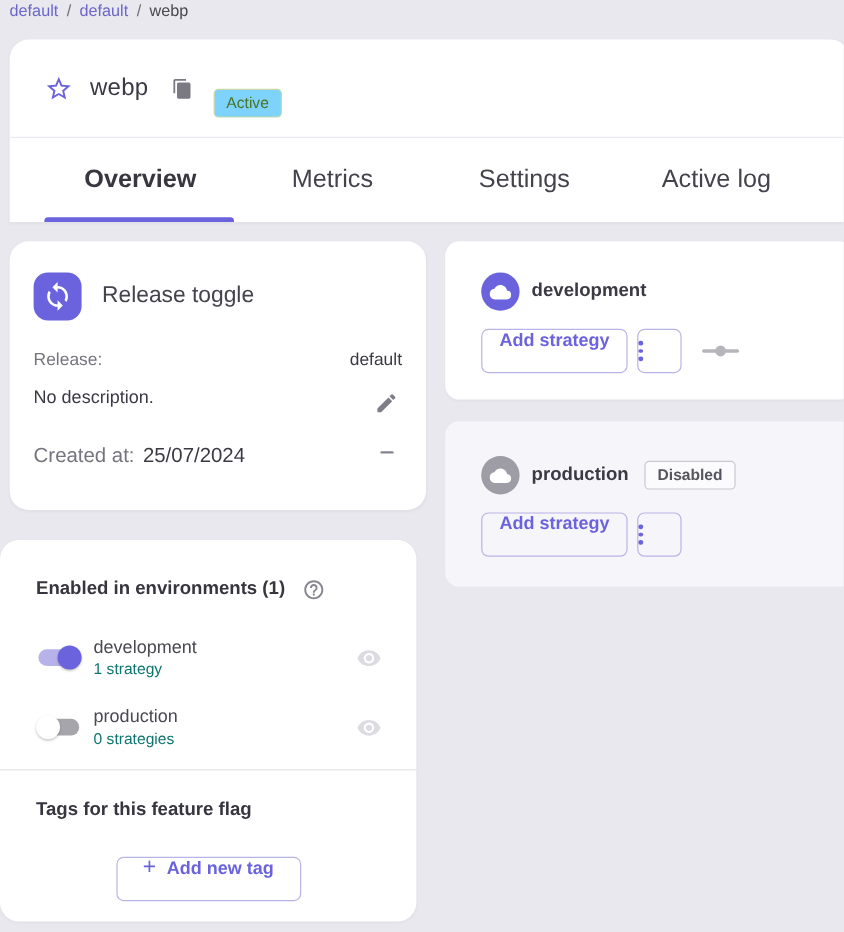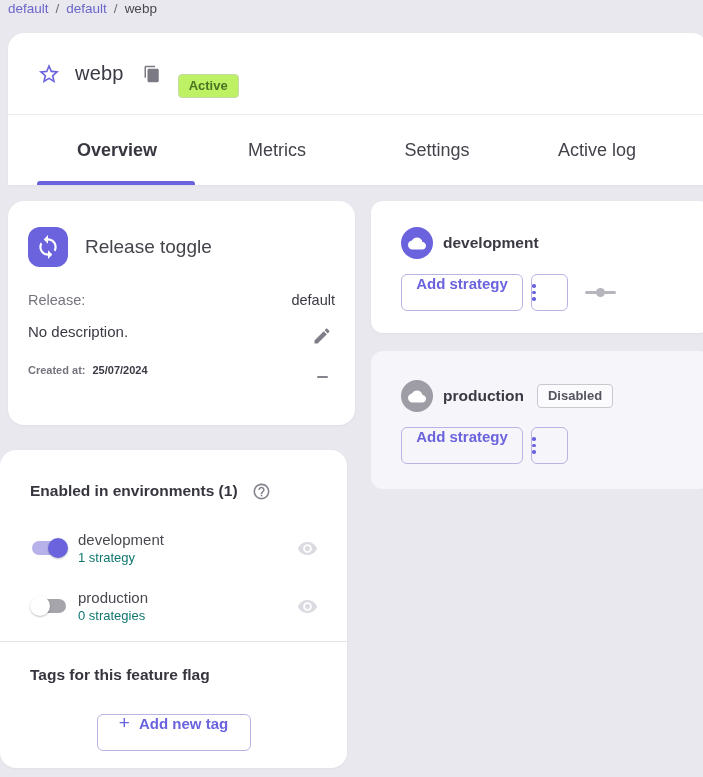--- a/index.html
+++ b/index.html
@@ -23,32 +23,32 @@
   .header-card {
     position:absolute; left:8px; top:33px; width:700px; height:152px;
     background:#fff; border-radius:16px 16px 0 0;
     box-shadow:0 1px 3px rgba(30,30,60,0.04);
   }
   .title-row { height:81px; display:flex; align-items:center; padding-left:28px; }
   .star-btn { width:26px; height:26px; display:flex; align-items:center; justify-content:center; cursor:pointer; background:none; border:none; }
   .flag-title { font-size:20px; font-weight:500; color:#3b3943; margin-left:13px; letter-spacing:.2px; }
   .copy-btn { margin-left:17px; width:22px; height:22px; display:flex; align-items:center; justify-content:center; cursor:pointer; background:none; border:none; }
   .chip-active {
-    margin-left:15px; font-size:13px; font-weight:bold; color:#497422;
-    background:#bef264; border:1px solid #c6d9a8; border-radius:4px;
+    margin-left:15px; font-size:13px; font-weight:normal; color:#497422;
+    background:#7dd3fc; border:1px solid #c6d9a8; border-radius:4px;
     padding:3px 10px 4px;
     margin-top:24px;
   }
   .header-divider { height:1px; background:#eceaf0; }
 
   
   .tabs { display:flex; margin-left:29px; height:70px; }
   .tab {
     width:160px; display:flex; align-items:center; justify-content:center;
-    font-size:18px; color:#44424b; cursor:pointer; position:relative;
+    font-size:21px; color:#44424b; cursor:pointer; position:relative;
   }
   .tab.active { font-weight:bold; color:#38363f; }
   .tab-indicator {
     position:absolute; left:0; bottom:0; width:158px; height:4px;
     background:#6b63dd; border-radius:3px 3px 0 0;
   }
 
   
   .card { position:absolute; background:#fff; border-radius:16px; box-shadow:0 1px 3px rgba(30,30,60,0.04); }
 
@@ -59,21 +59,21 @@
     width:40px; height:40px; border-radius:12px; background:#6b63dd;
     display:flex; align-items:center; justify-content:center; flex:none;
   }
   .type-label { font-size:19px; color:#45434b; margin-left:17px; }
   .kv-row { display:flex; justify-content:space-between; align-items:center; margin-top:25px; font-size:14.5px; }
   .kv-label { color:#75747e; }
   .kv-value { color:#3b3943; }
   .desc-row { display:flex; justify-content:space-between; align-items:flex-start; margin-top:15px; }
   .desc-text { font-size:15px; color:#3b3943; }
   .icon-btn { background:none; border:none; cursor:pointer; display:flex; align-items:center; justify-content:center; width:26px; height:26px; }
-  .created-row { display:flex; align-items:flex-start; margin-top:15px; font-size:11px;font-weight:bold; }
+  .created-row { display:flex; align-items:flex-end; margin-top:15px; font-size:17px; }
   .created-value { margin-left:7px; color:#3b3943; }
   .minus-glyph { width:11px; height:2.5px; background:#85848e; border-radius:2px; }
   .spacer { flex:1; }
 
   
   .env-card { left:0; top:450px; width:347px; height:318px; padding:0; }
   .env-section { padding:20px 27px 18px 30px; }
   .section-title-row { display:flex; align-items:center; margin-top:8px; }
   .section-title { font-size:15.5px; font-weight:bold; color:#37353e; }
   .help-btn { margin-left:11px; }

